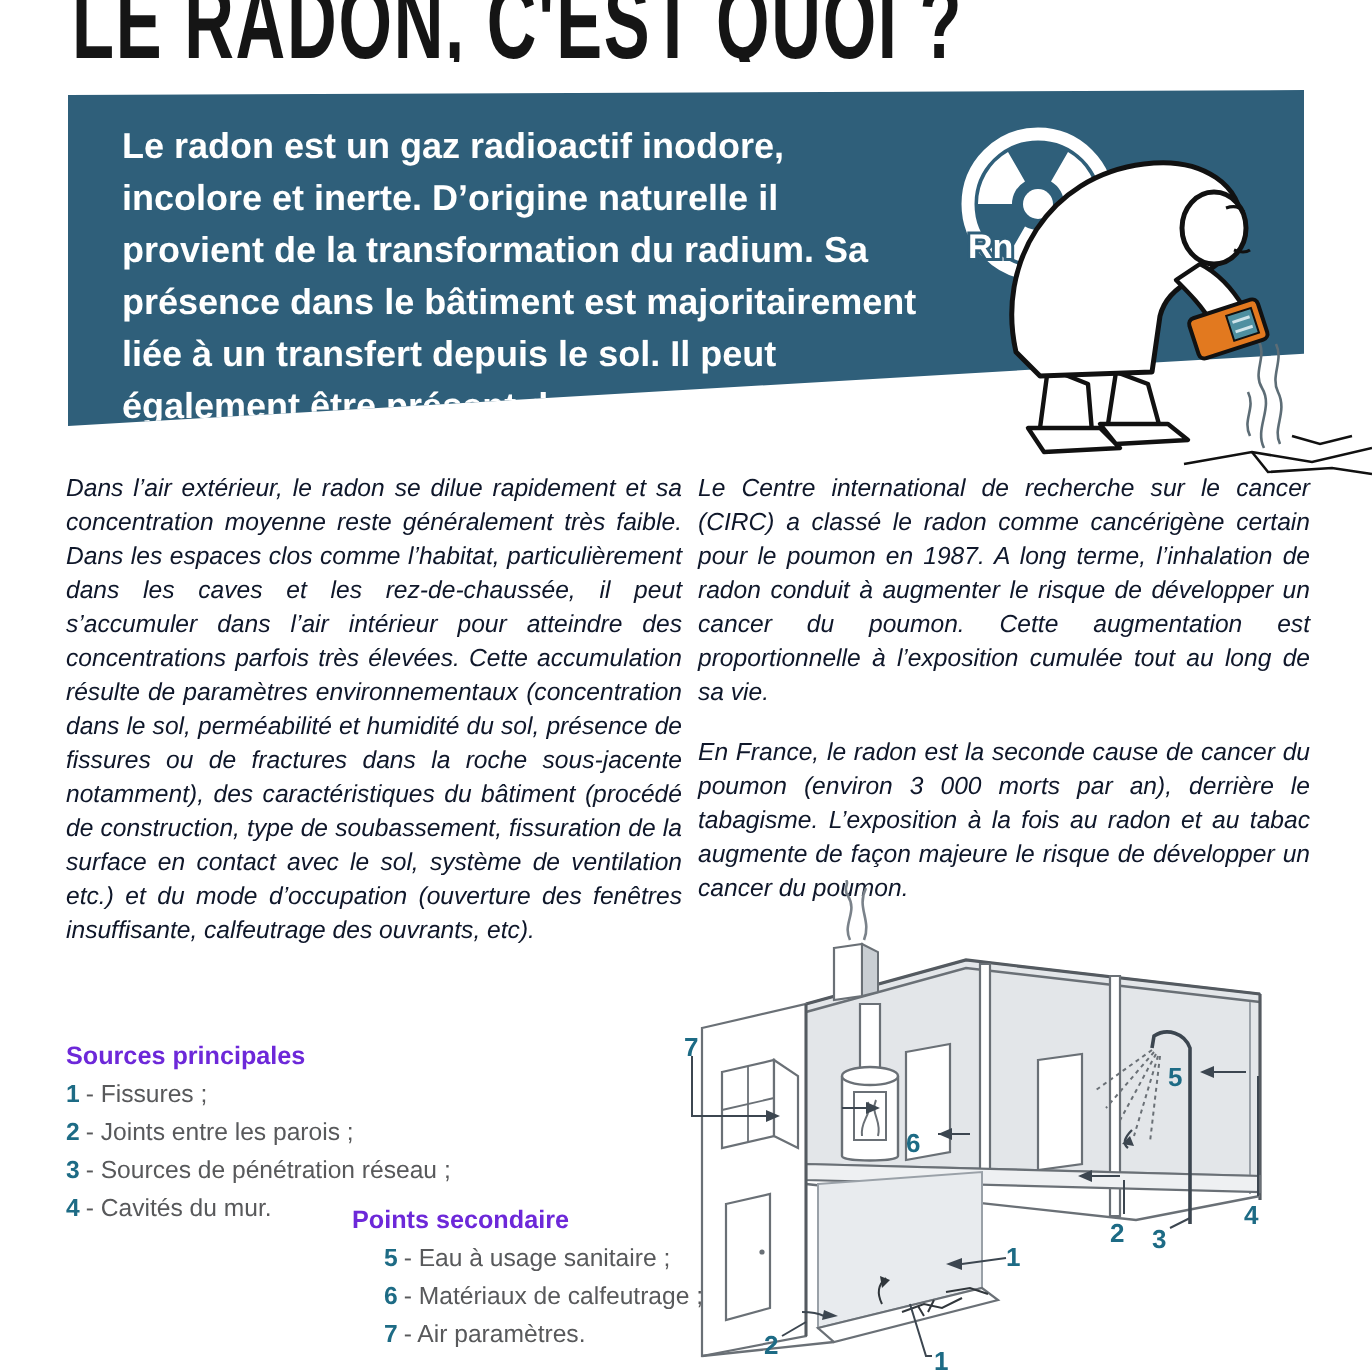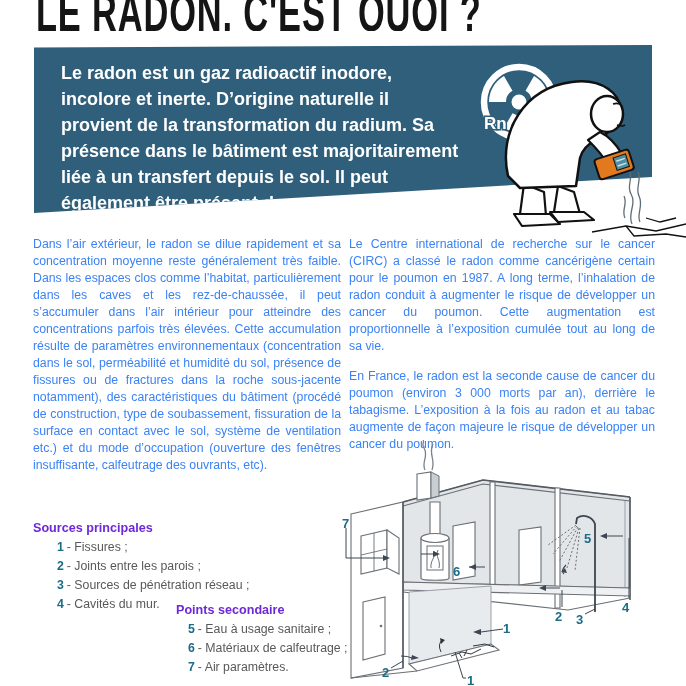--- a/index.html
+++ b/index.html
@@ -15,28 +15,28 @@
   
   .banner{position:absolute;left:34px;top:45px;width:618px;height:168px;background:#2f5f7a;
         clip-path:polygon(0 1.5%,100% 0,100% 78.5%,0 100%);}
   .banner-text{margin:16px 0 0 27px;width:402px;color:#ffffff;font-size:18px;line-height:1.44;
         font-weight:bold;}
 
   .icon-svg{position:absolute;left:477px;top:60px;}
   .person-svg{position:absolute;left:480px;top:48px;}
 
   
-  .col{position:absolute;color:#3b82f6;font-size:12.3px;line-height:1.38;text-align:justify;}
+  .col{position:absolute;color:#0f172a;font-size:12.3px;line-height:1.38;text-align:justify;font-style:italic;}
   .col-left{left:33px;top:236px;width:308px;}
   .col-right{left:349px;top:236px;width:306px;}
   .col p{margin:0 0 13px 0;}
 
   
   .src-head{position:absolute;color:#6d28d9;font-size:12.6px;font-weight:bold;}
-  .src-list{position:absolute;color:#58595b;font-size:12.3px;line-height:19px;margin-left:24px;}
+  .src-list{position:absolute;color:#58595b;font-size:12.3px;line-height:19px;}
   .src-item{white-space:nowrap;}
   .src-num{color:#1d6b85;font-weight:bold;margin-right:3px;}
 
   .house-svg{position:absolute;left:333px;top:440px;}
 
   .hl{stroke:#6a7076;stroke-width:1.2;fill:none;}
   .hfill{fill:#e3e6e9;stroke:#8d949b;stroke-width:1;}
   .hwhite{fill:#ffffff;stroke:#6a7076;stroke-width:1.1;}
   .lead{stroke:#3c4650;stroke-width:1;fill:none;}
   .num{fill:#1d6b85;font-size:13px;font-weight:bold;font-family:"Liberation Sans",sans-serif;}
@@ -110,21 +110,21 @@
 
   <div class="src-head" style="left:33px;top:521px;">Sources principales</div>
   <div class="src-list" style="left:33px;top:538px;">
     <div class="src-item"><span class="src-num">1</span><span>- Fissures ;</span></div>
     <div class="src-item"><span class="src-num">2</span><span>- Joints entre les parois ;</span></div>
     <div class="src-item"><span class="src-num">3</span><span>- Sources de pénétration réseau ;</span></div>
     <div class="src-item"><span class="src-num">4</span><span>- Cavités du mur.</span></div>
   </div>
 
   <div class="src-head" style="left:176px;top:603px;">Points secondaire</div>
-  <div class="src-list" style="left:164px;top:620px;">
+  <div class="src-list" style="left:192px;top:620px;">
     <div class="src-item"><span class="src-num">5</span><span>- Eau à usage sanitaire ;</span></div>
     <div class="src-item"><span class="src-num">6</span><span>- Matériaux de calfeutrage ;</span></div>
     <div class="src-item"><span class="src-num">7</span><span>- Air paramètres.</span></div>
   </div>
 
   <svg class="house-svg" width="353" height="246" viewBox="0 0 353 246">
 
     <g stroke="#7a828a" stroke-width="1.3" fill="none">
       <path d="M92,30 C88,22 96,16 91,8 C88,4 92,2 90,0"></path>
       <path d="M99,30 C103,20 95,14 100,4"></path>

